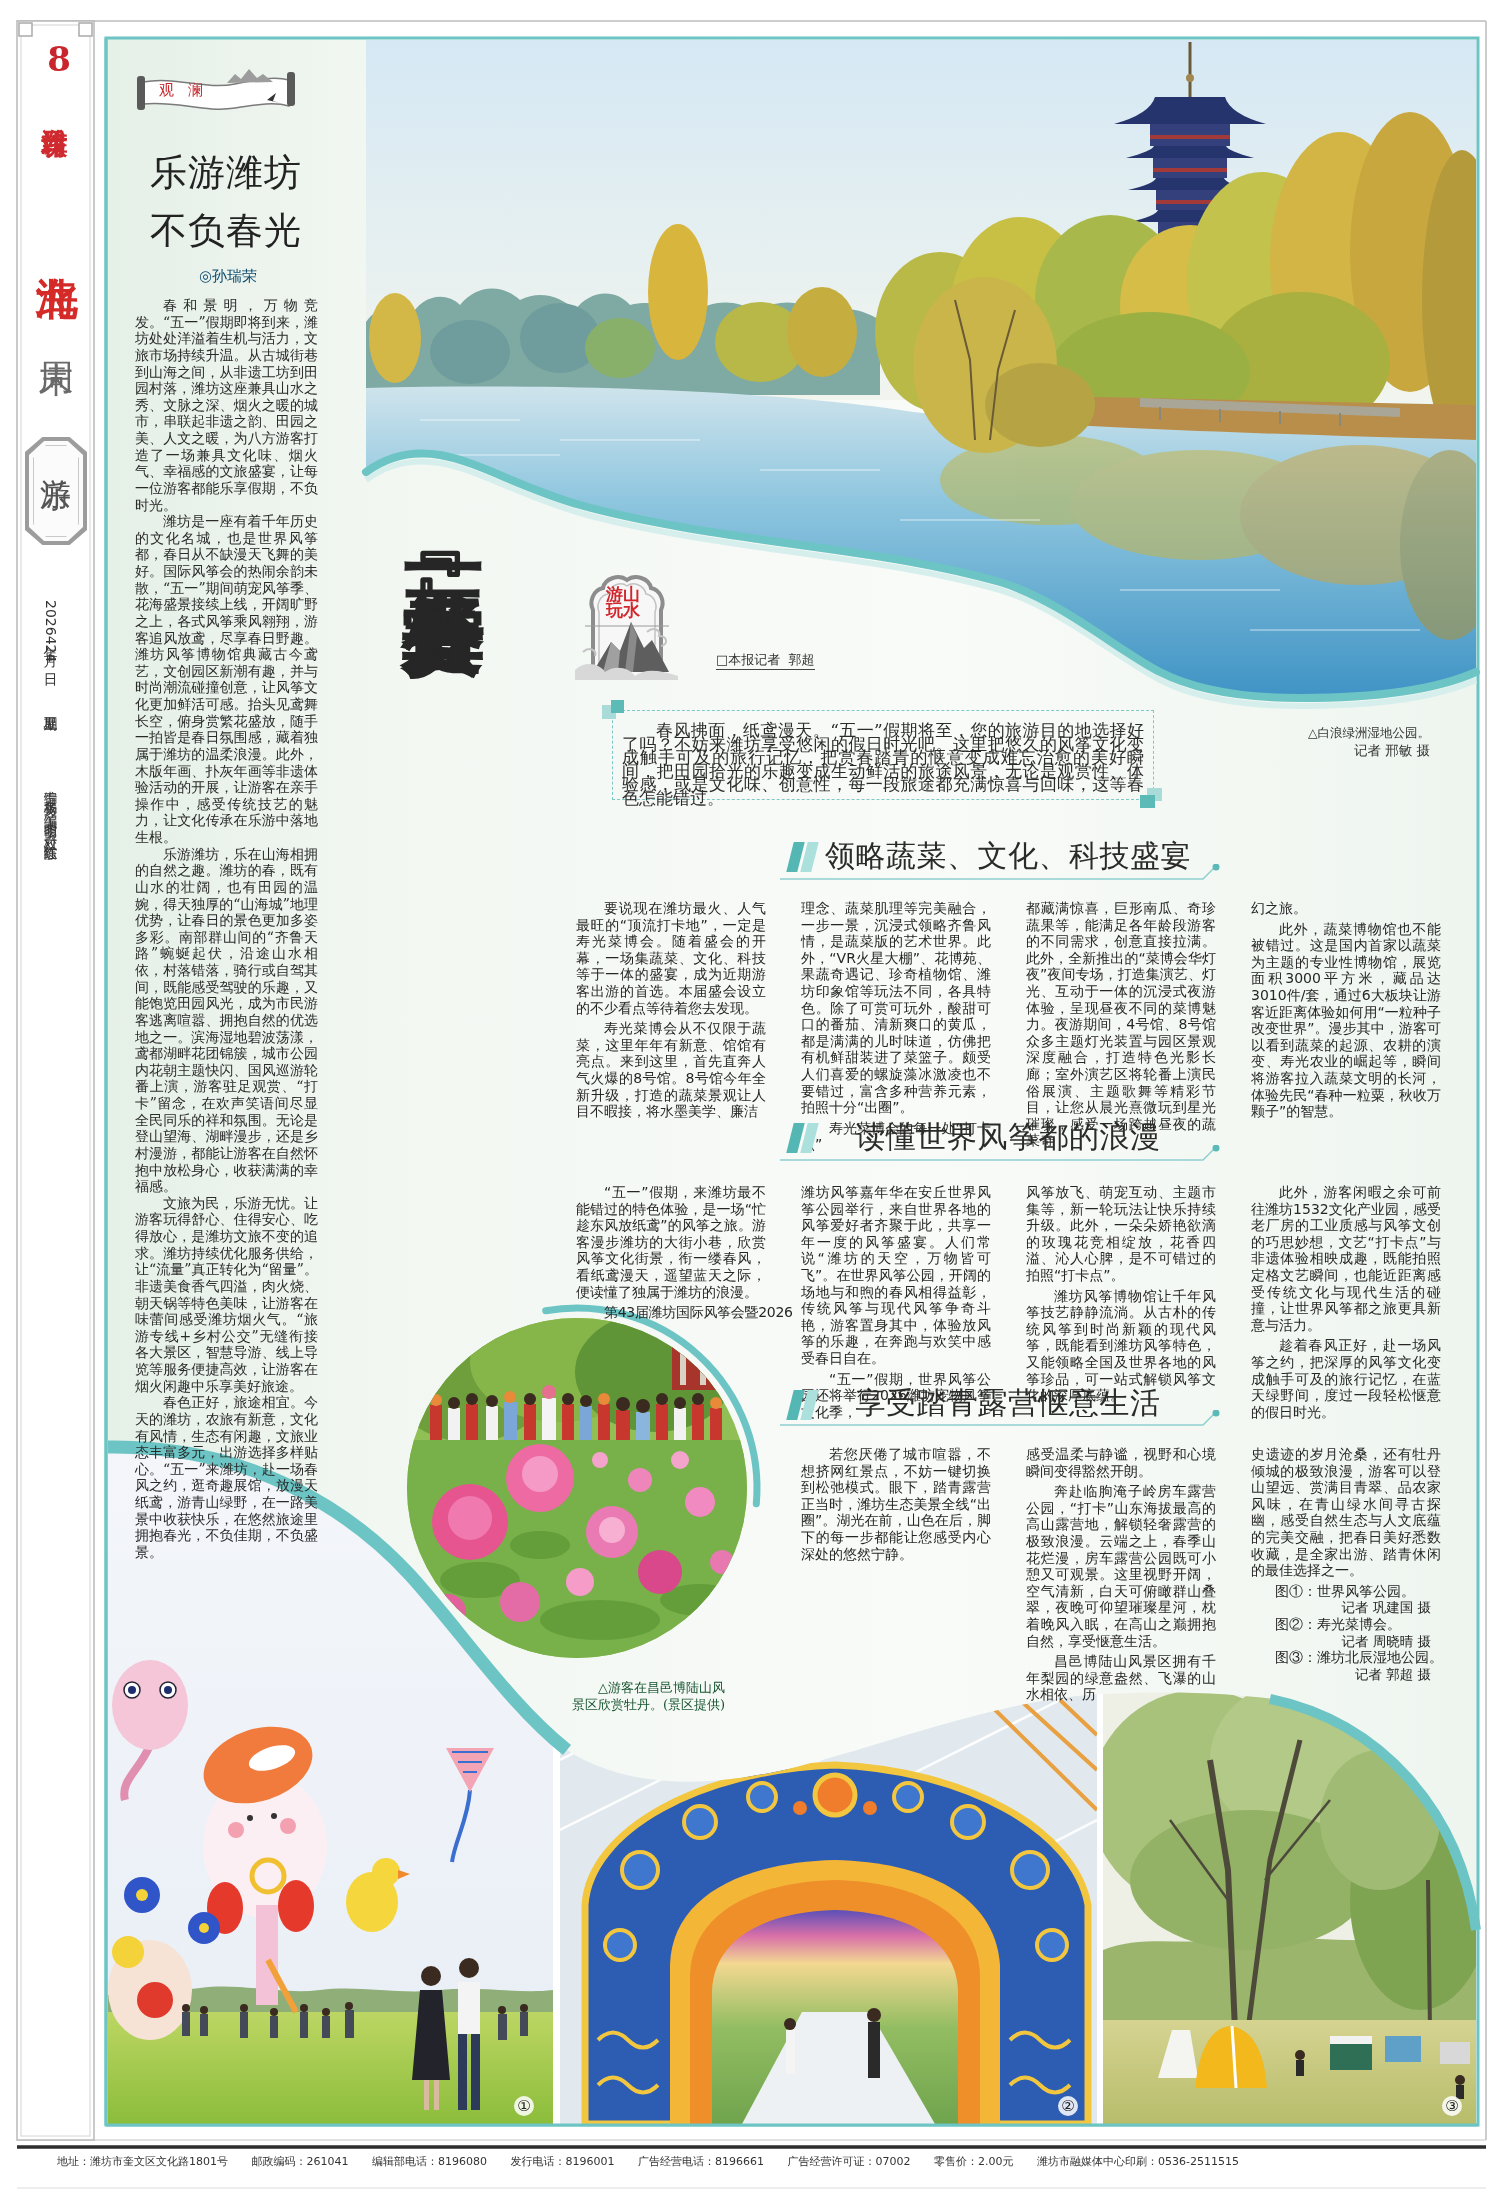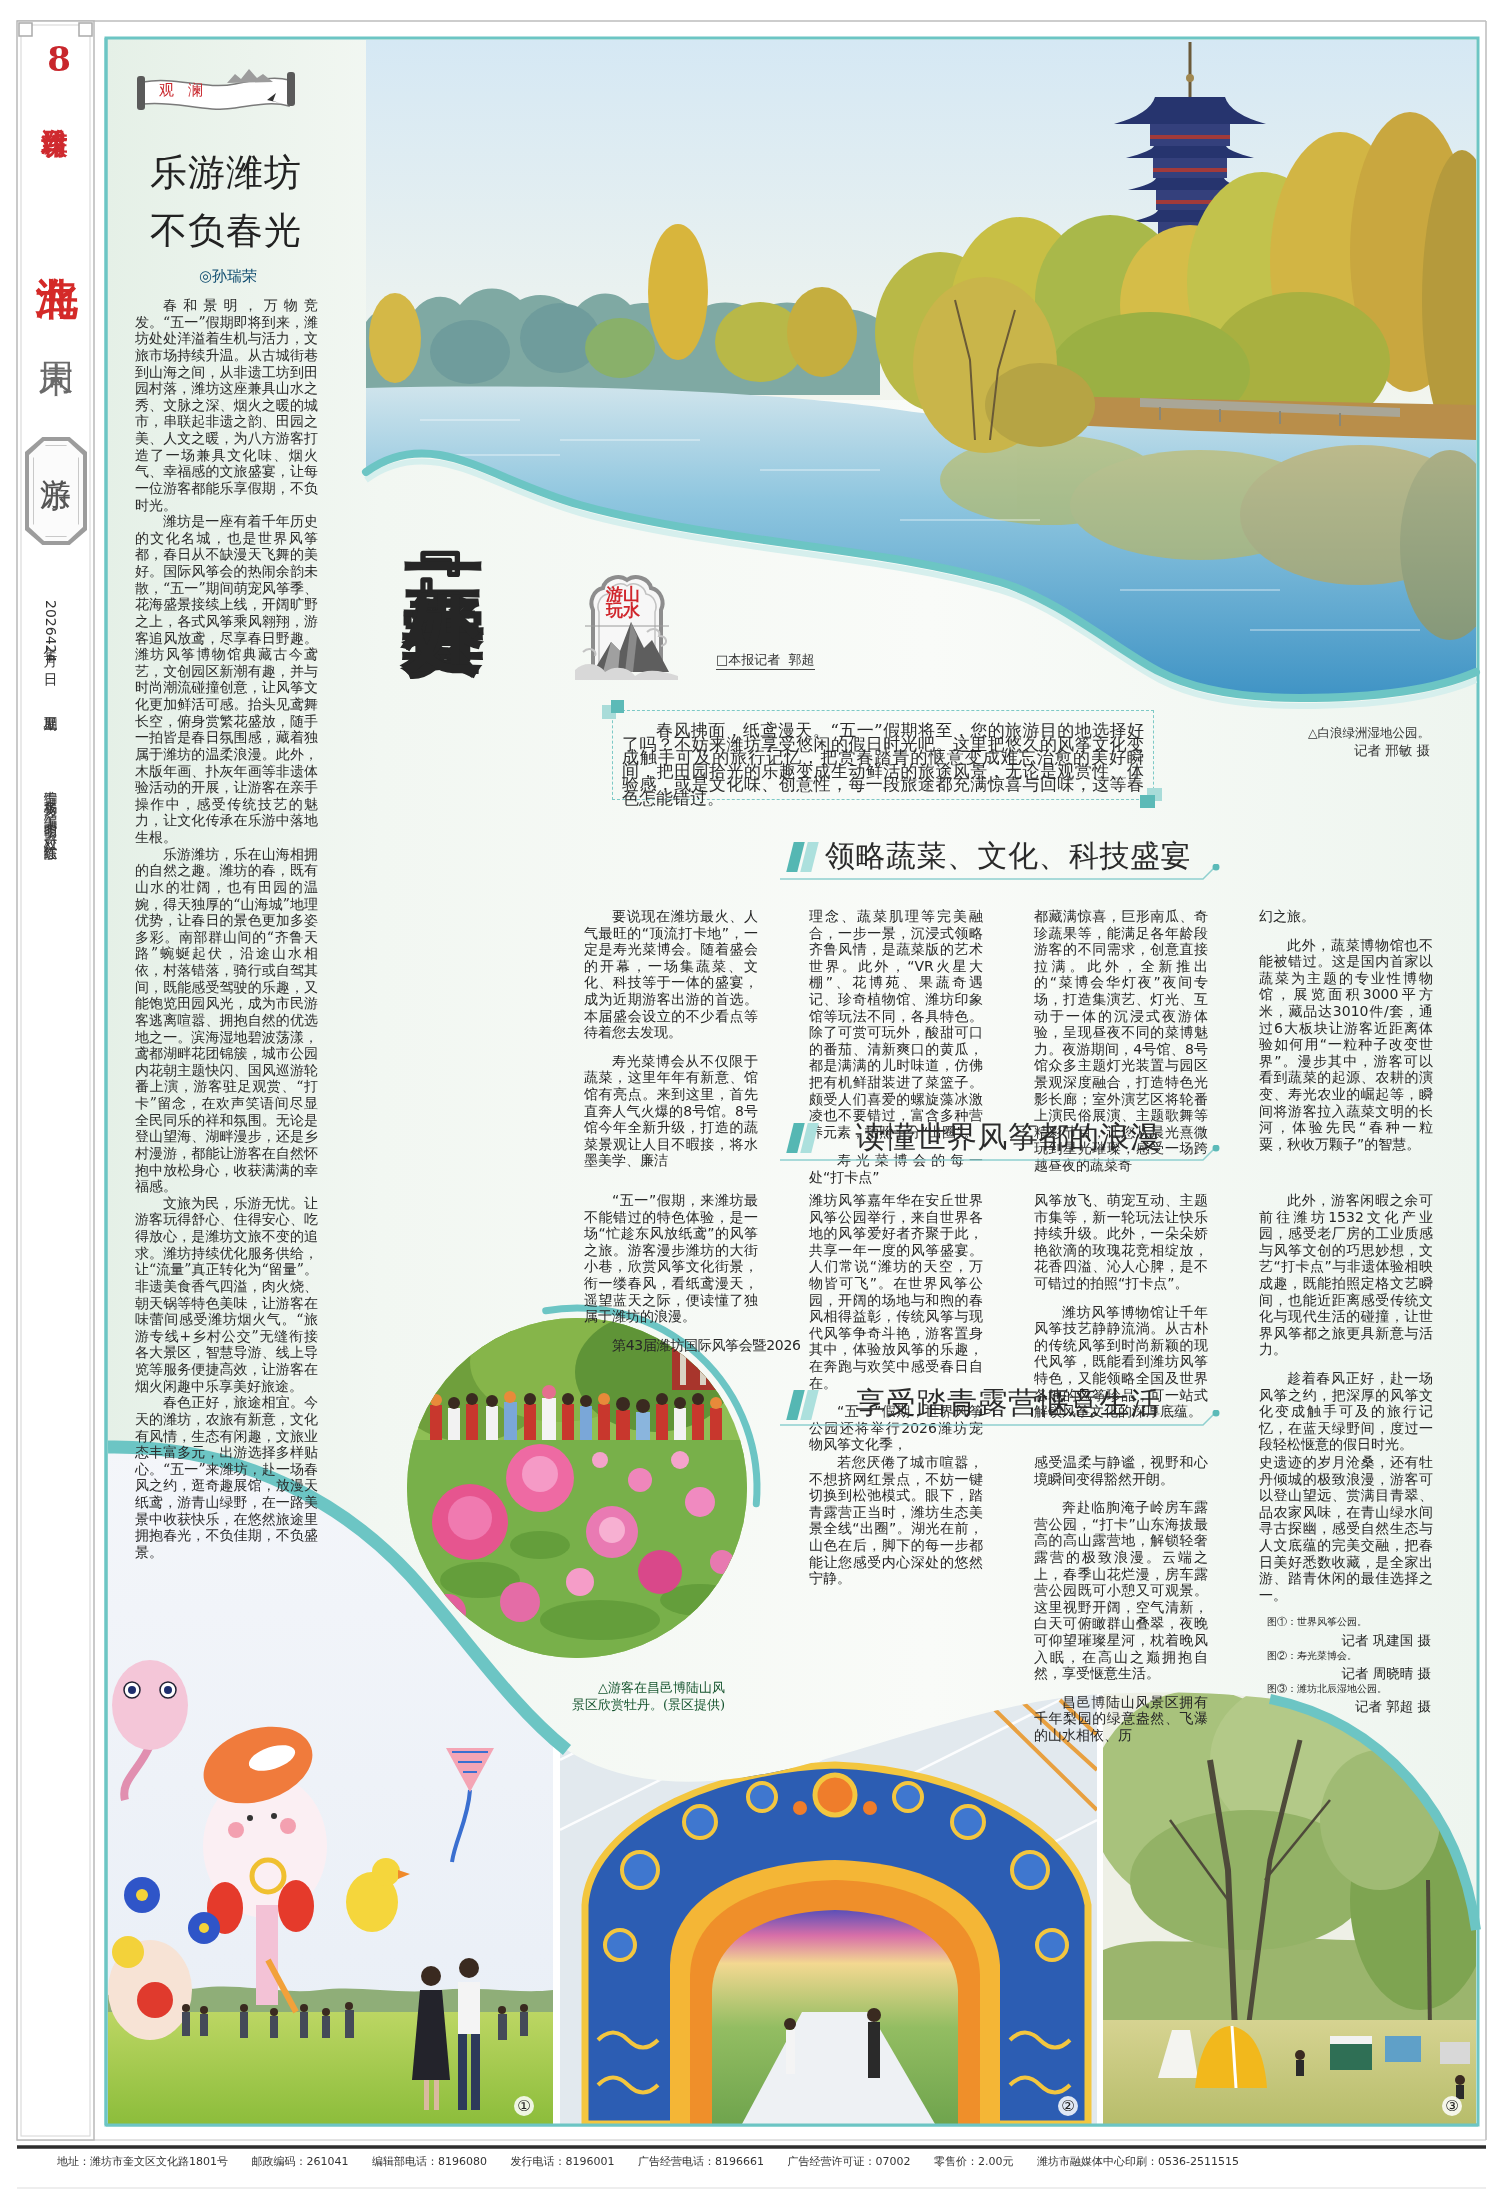--- a/index.html
+++ b/index.html
@@ -42,24 +42,24 @@
 .cap-top .l2{font-size:13.5px;line-height:18px;}
 
 .sec-head{left:808px;width:400px;text-align:center;font-size:30px;line-height:36px;color:#2a2a2a;font-family:"DejaVu Serif",serif;letter-spacing:0.5px;}
 .bars{width:34px;height:30px;}
 .bars i{position:absolute;top:0;width:11px;height:30px;transform:skewX(-14deg);}
 .bars i.b1{left:4px;background:#55b7b3;}
 .bars i.b2{left:18px;background:#ace0dd;}
 .uline{width:445px;height:20px;}
 
 .col{width:198px;font-size:14px;line-height:16.6px;text-align:justify;color:#262626;}
-.col p{margin:12px;text-indent:2em;}
+.col p{margin:4px;text-indent:2em;}
 .col p.cont{text-indent:0;}
 .col p.nw{white-space:nowrap;letter-spacing:-0.3px;}
-.col .pc-label{text-indent:2em;font-size:10px;font-family:Liberation Mono, monospace;}
+.col .pc-label{text-indent:2em;font-size:14px;font-family:Liberation Sans, sans-serif;}
 .col .pc-credit{text-align:right;padding-right:14px;font-size:13.5px;}
 .cap-circle{left:572px;top:1679px;width:162px;font-size:13px;line-height:17px;color:#14532d;font-family:"DejaVu Serif",serif;text-indent:2em;}
 .photo-num{width:20px;height:20px;border-radius:50%;background:rgba(255,255,255,0.85);font-size:15px;line-height:20px;text-align:center;color:#222;}
 .footer{left:0;top:2154px;width:1296px;text-align:center;font-size:11px;line-height:16px;color:#333;white-space:nowrap;}
 .footer span{margin:0 10px;}
 </style>
 </head>
 <body>
 
 <svg class="art" width="1500" height="2190" viewBox="0 0 1500 2190" xmlns="http://www.w3.org/2000/svg">

